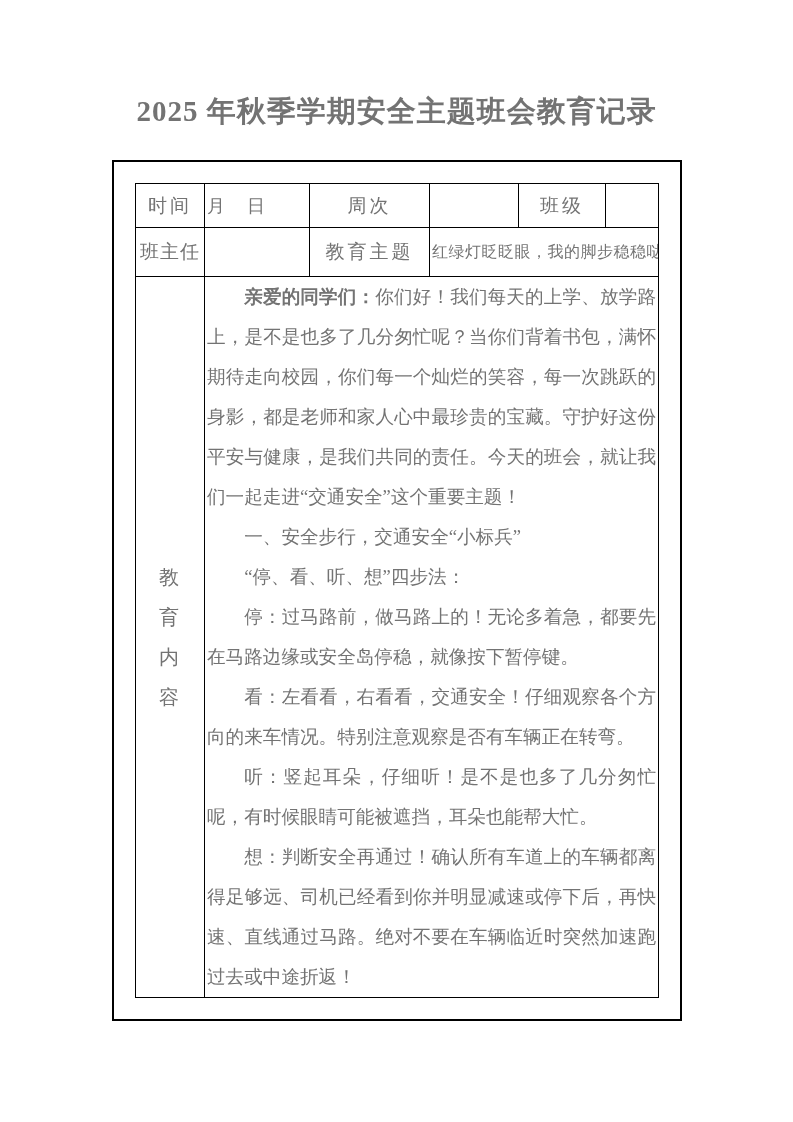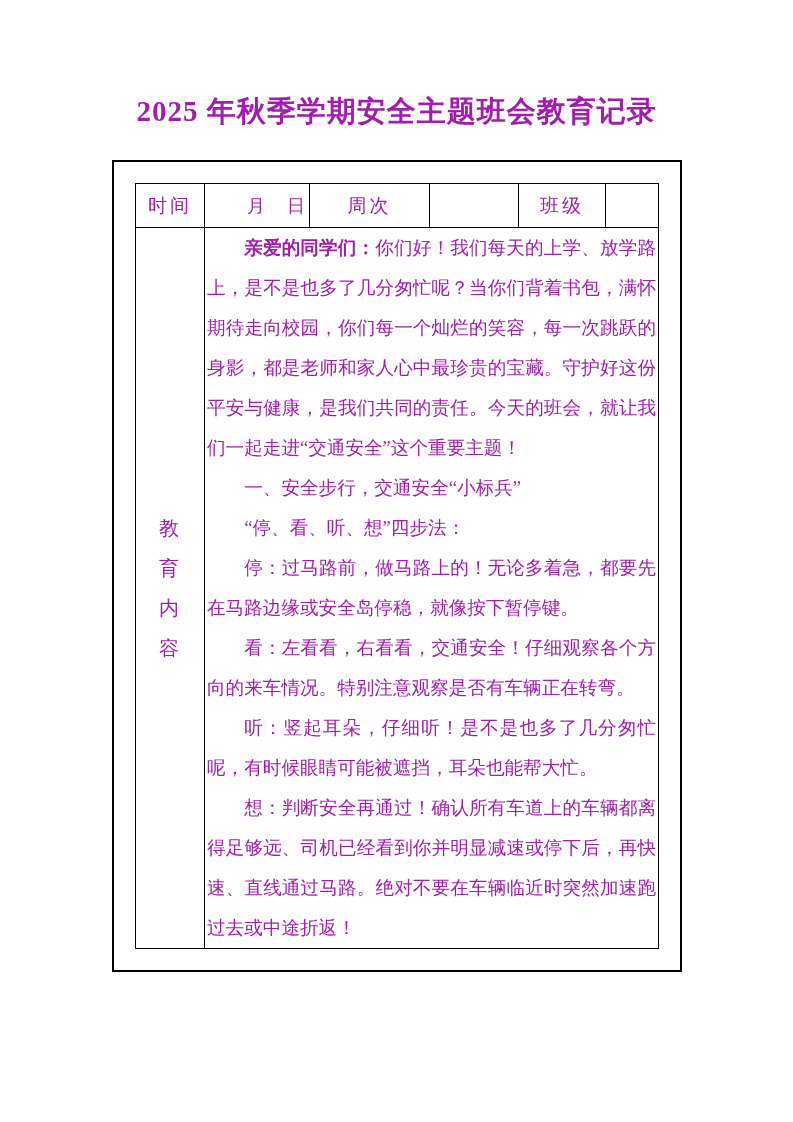--- a/index.html
+++ b/index.html
@@ -2,21 +2,21 @@
 <html><head>
 <meta charset="utf-8">
 <style>
   * { box-sizing: border-box; }
   html, body { margin: 0; padding: 0; background: #ffffff; }
   .page {
     position: relative;
     width: 793px;
     height: 1107px;
     background: #ffffff;
-    color: #a21caf;
+    color: #737373;
     font-family: "Liberation Serif", "DejaVu Serif", serif;
     overflow: hidden;
   }
   .doc-title {
     margin: 0;
     padding-top: 92px;
     text-align: center;
     font-size: 29px;
     font-weight: 700;
     letter-spacing: 1px;
@@ -42,21 +42,21 @@
   }
   .r1 td { height: 44px; }
   .r2 td { height: 49px; }
   .hdr {
     text-align: center;
     font-size: 19px;
     letter-spacing: 3px;
   }
   .hdr-tight { letter-spacing: 1px; }
   .val {
-    text-align: right;
+    text-align: left;
     font-size: 18px;
     letter-spacing: 2px;
   }
   .theme-val {
     text-align: center;
     font-size: 16px;
     letter-spacing: 0.5px;
     white-space: nowrap;
   }
   .vlabel-cell {
@@ -107,20 +107,26 @@
       <tbody>
           <tr class="r1">
         <td class="hdr">时间</td>
         <td class="val">月　日</td>
         <td class="hdr">周次</td>
         <td class="val"></td>
         <td class="hdr">班级</td>
         <td class="val"></td>
       </tr>
 
+      <tr class="r2">
+        <td class="hdr hdr-tight">班主任</td>
+        <td class="val"></td>
+        <td class="hdr">教育主题</td>
+        <td class="theme-val" colspan="3">红绿灯眨眨眼，我的脚步稳稳哒</td>
+      </tr>
 
       <tr>
         <td class="vlabel-cell">
           <span class="vlabel">教育内容</span>
         </td>
         <td class="content-cell" colspan="5">
           <p class="para"><b>亲爱的同学们：</b><span>你们好！我们每天的上学、放学路上，是不是也多了几分匆忙呢？当你们背着书包，满怀期待走向校园，你们每一个灿烂的笑容，每一次跳跃的身影，都是老师和家人心中最珍贵的宝藏。守护好这份平安与健康，是我们共同的责任。今天的班会，就让我们一起走进“交通安全”这个重要主题！</span></p>
           <p class="para">一、安全步行，交通安全“小标兵”</p>
           <p class="para">“停、看、听、想”四步法：</p>
           <p class="para">停：过马路前，做马路上的！无论多着急，都要先在马路边缘或安全岛停稳，就像按下暂停键。</p>

